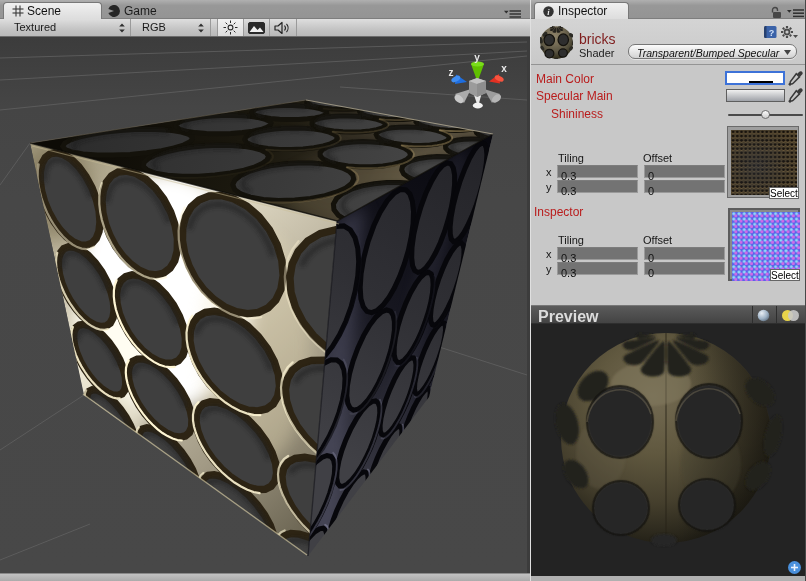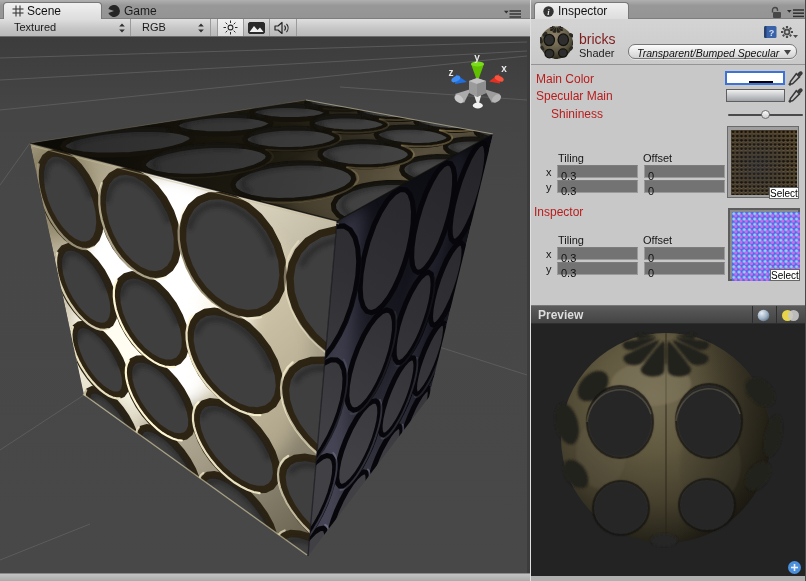--- a/index.html
+++ b/index.html
@@ -510,21 +510,21 @@
   <div class="slbl" style="left:27px;top:234px;">Tiling</div>
   <div class="slbl" style="left:112px;top:234px;">Offset</div>
   <div class="slbl" style="left:15px;top:248px;">x</div>
   <div class="inp" style="left:26px;top:247px;width:81px;">0.3</div>
   <div class="inp" style="left:113px;top:247px;width:81px;">0</div>
   <div class="slbl" style="left:15px;top:263px;">y</div>
   <div class="inp" style="left:26px;top:262px;width:81px;">0.3</div>
   <div class="inp" style="left:113px;top:262px;width:81px;">0</div>
 
   <div class="abs" style="left:0;top:305px;width:276px;height:19px;background:linear-gradient(#5b5b5b,#434343);border-top:1px solid #777;border-bottom:1px solid #2e2e2e;">
-    <div class="abs" style="left:7px;top:2px;font-size:12px;font-weight:bold;color:#dcdcdc;">Preview</div>
+    <div class="abs" style="left:7px;top:2px;font-size:16px;font-weight:bold;color:#dcdcdc;">Preview</div>
     <div class="abs" style="left:221px;top:0;width:1px;height:18px;background:#2e2e2e;"></div>
     <svg class="abs" style="left:226px;top:3px" width="13" height="13" viewBox="0 0 13 13">
       <defs>
             <radialGradient id="tg1" cx="0.35" cy="0.3" r="0.8">
               <stop offset="0" stop-color="#e8eef4"></stop>
               <stop offset="0.6" stop-color="#9cb0c4"></stop>
               <stop offset="1" stop-color="#5a6a7a"></stop>
             </radialGradient>
           </defs>
       <circle cx="6.5" cy="6.5" r="5.8" fill="url(#tg1)"></circle>

